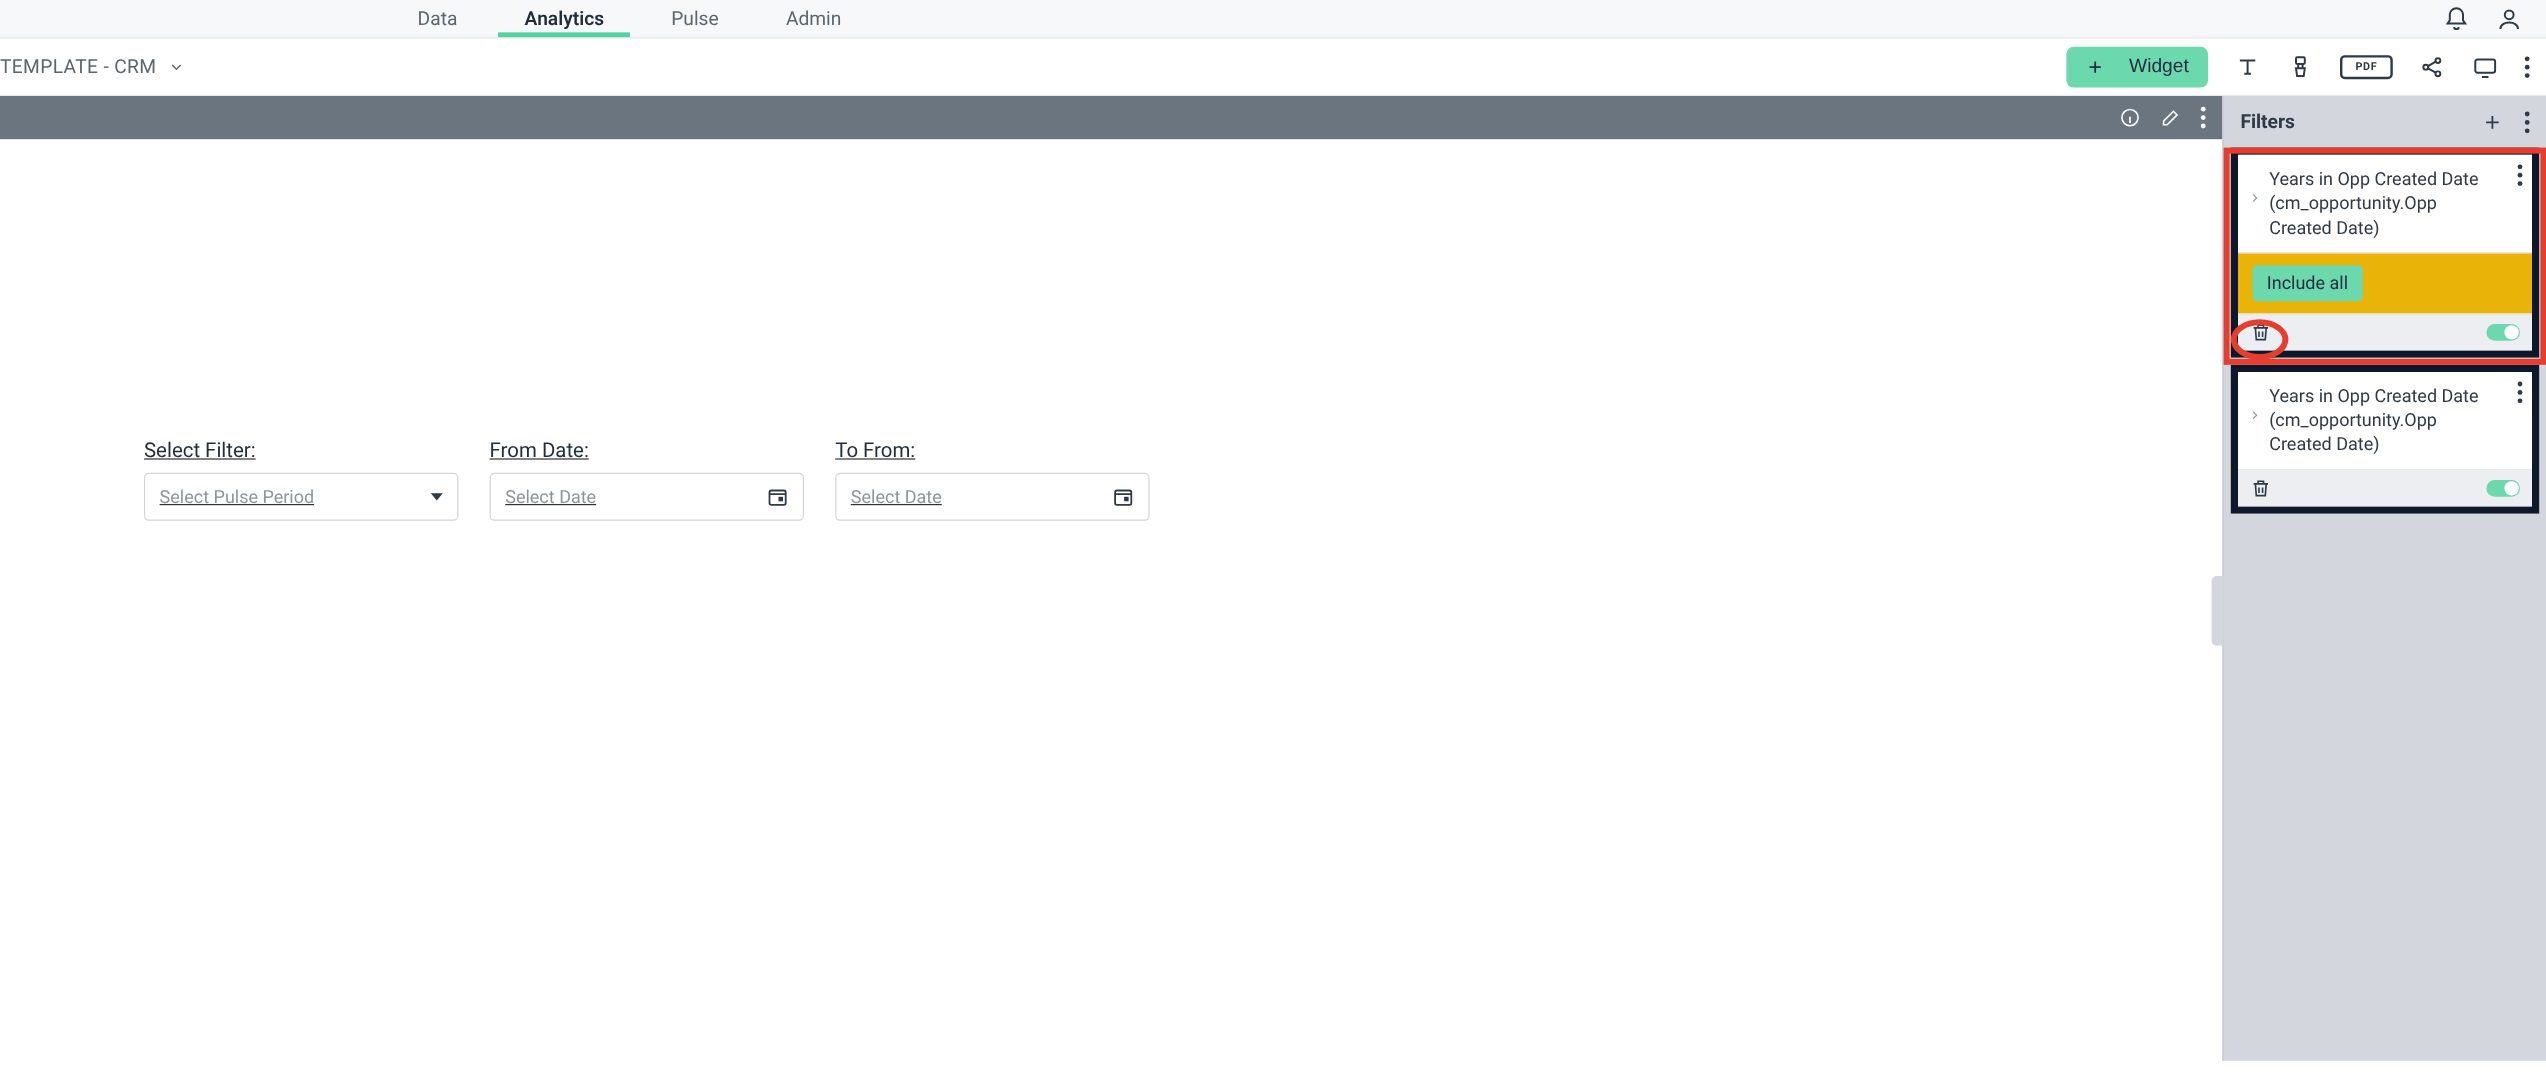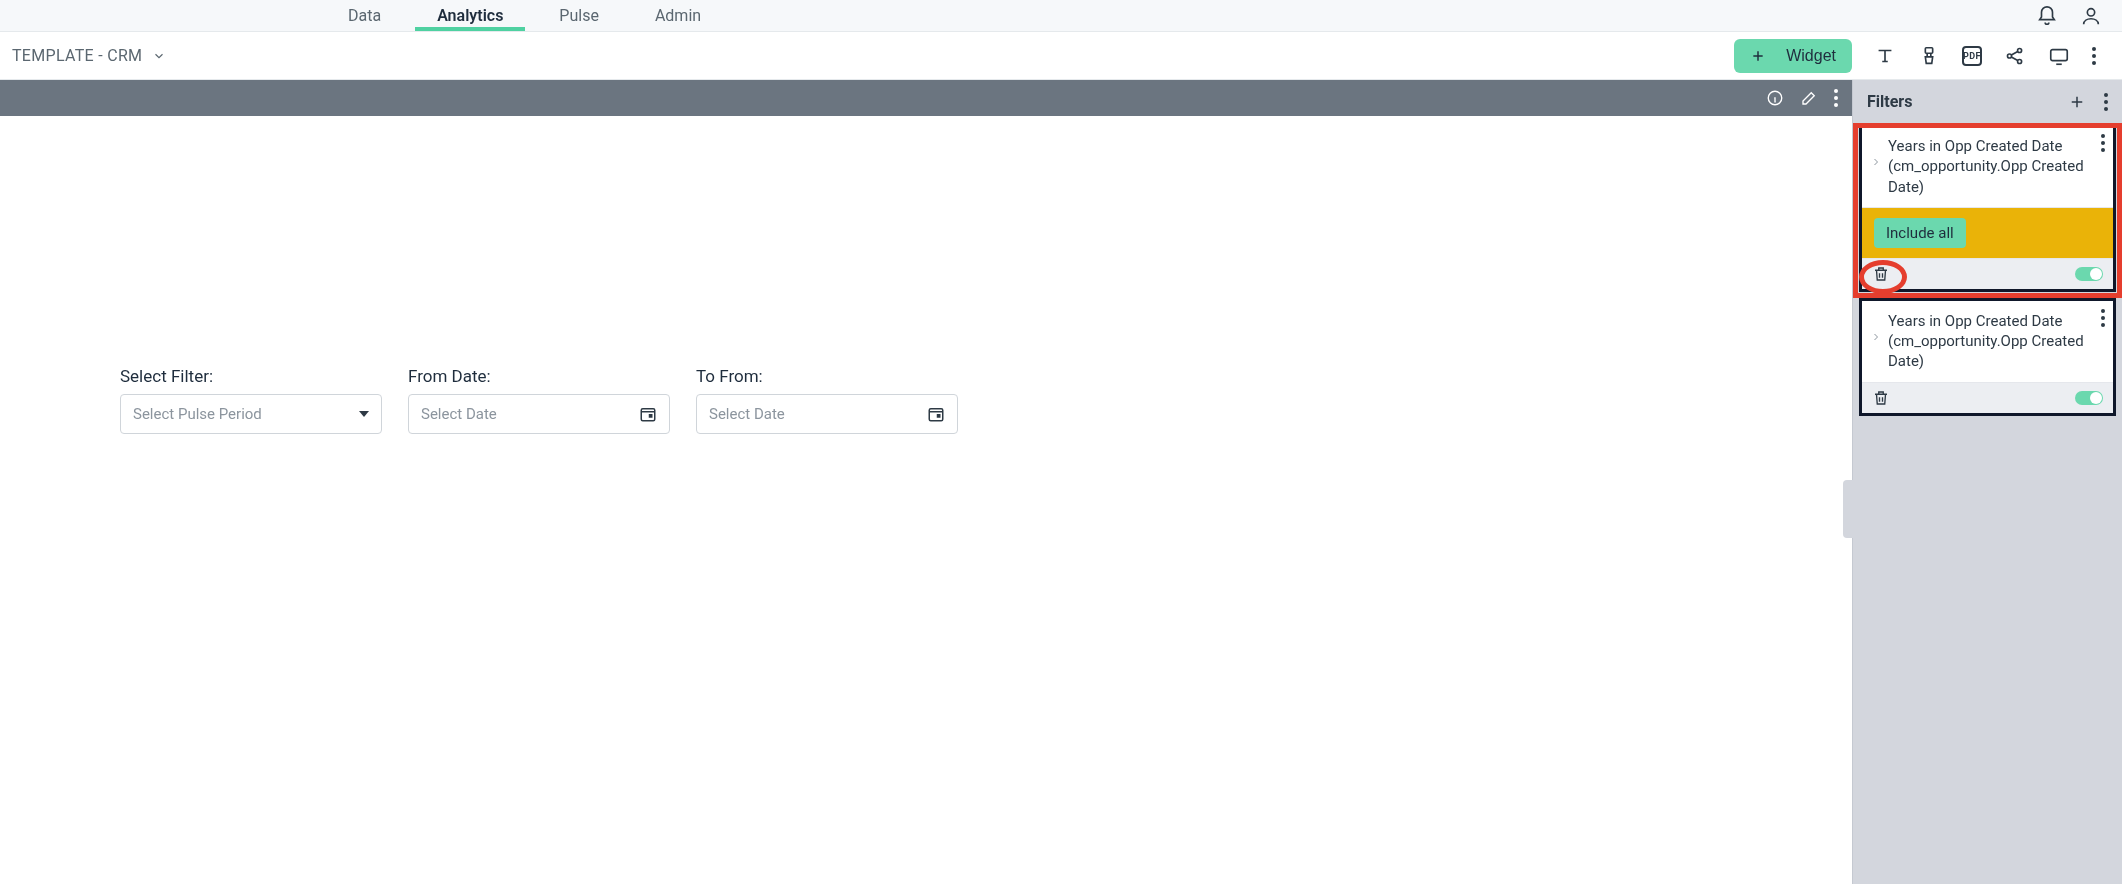--- a/index.html
+++ b/index.html
@@ -54,21 +54,21 @@
     gap: 22px;
   }
   .topnav-right svg { width: 22px; height: 22px; stroke: #2e3a45; }
 
   
   .subbar {
     height: 48px;
     border-bottom: 1px solid #e5e9ec;
     display: flex;
     align-items: center;
-    padding: 0 12px;
+    padding: 0 0;
   }
   .dash-title {
     display: flex;
     align-items: center;
     gap: 10px;
     color: #5b6770;
     font-size: 16px;
     letter-spacing: .3px;
     cursor: pointer;
   }
@@ -87,21 +87,21 @@
     background: #6BD8AE;
     color: #1f2d3d;
     font-size: 16px;
     border: none;
     border-radius: 6px;
     padding: 8px 16px;
     cursor: pointer;
   }
   .btn-widget svg { width: 16px; height: 16px; stroke: #1f2d3d; }
   .sub-icon { width: 22px; height: 22px; stroke: #2e3a45; fill: none; cursor:pointer; }
-  .pdf-box { display:inline-flex; align-items:center; justify-content:center; width:20px; height:20px; border:2px solid #2e3a45; border-radius:4px; font-size:9px; font-weight:700; letter-spacing:.5px; color:#2e3a45; cursor:pointer;}
+  .pdf-box { display:inline-flex; align-items:center; justify-content:center; width:44px; height:20px; border:2px solid #2e3a45; border-radius:4px; font-size:9px; font-weight:700; letter-spacing:.5px; color:#2e3a45; cursor:pointer;}
   .dots-v { width:4px; display:flex; flex-direction:column; gap:3px; cursor:pointer;}
   .dots-v span{width:4px;height:4px;background:#2e3a45;border-radius:50%;}
 
   
   .widget-headerbar {
     height: 36px;
     background: #6b7580;
     display: flex;
     align-items: center;
     justify-content: flex-end;
@@ -114,20 +114,21 @@
   
   .layout {
     display: flex;
     height: calc(100% - 44px - 48px);
   }
   .left {
     flex: 1;
     display: flex;
     flex-direction: column;
     min-width: 0;
+    text-decoration: underline;
   }
   .right {
     width: 270px;
     background: #d3d6dd;
     border-left: 1px solid #c5c9d1;
     display: flex;
     flex-direction: column;
     position: relative;
   }
 
@@ -172,21 +173,21 @@
     padding: 12px 14px;
     font-weight:700;
     font-size:16px;
     color:#2e3a45;
   }
   .filters-header .actions { display:flex; align-items:center; gap:18px;}
   .filters-header svg{width:18px;height:18px;stroke:#2e3a45;}
 
   .filter-card {
     background:#f2f3f6;
-    border:3px solid #0f172a;
+    border:6px solid #0f172a;
     margin: 0 6px 6px;
     position:relative;
   }
   .filter-card .head {
     display:flex;
     align-items:flex-start;
     gap:6px;
     padding: 10px 28px 10px 8px;
     background:#fff;
     border-bottom:1px solid #e5e7ec;

